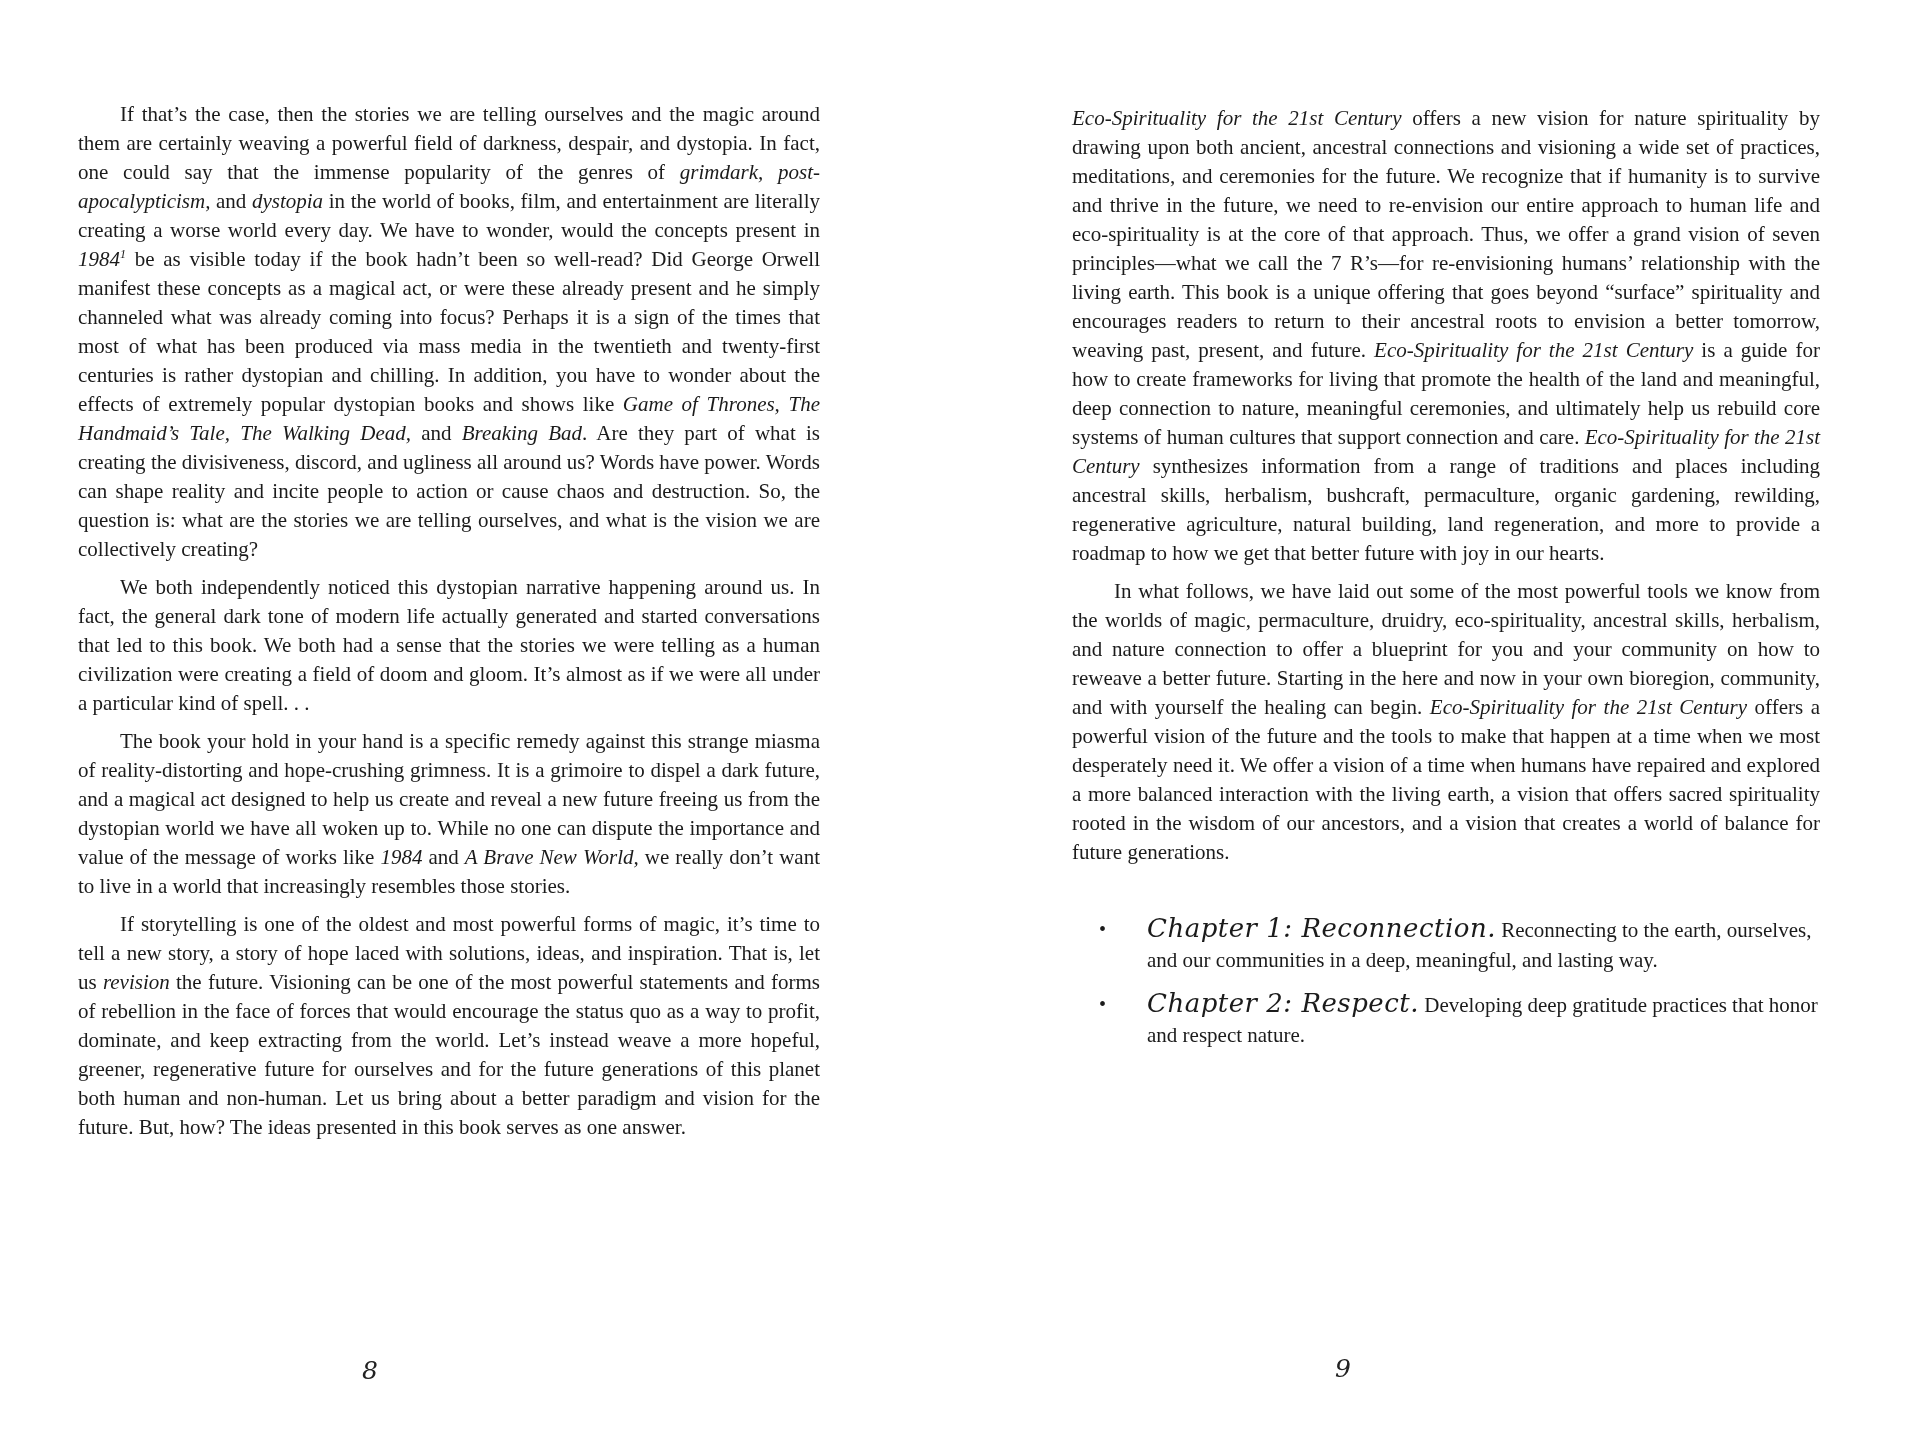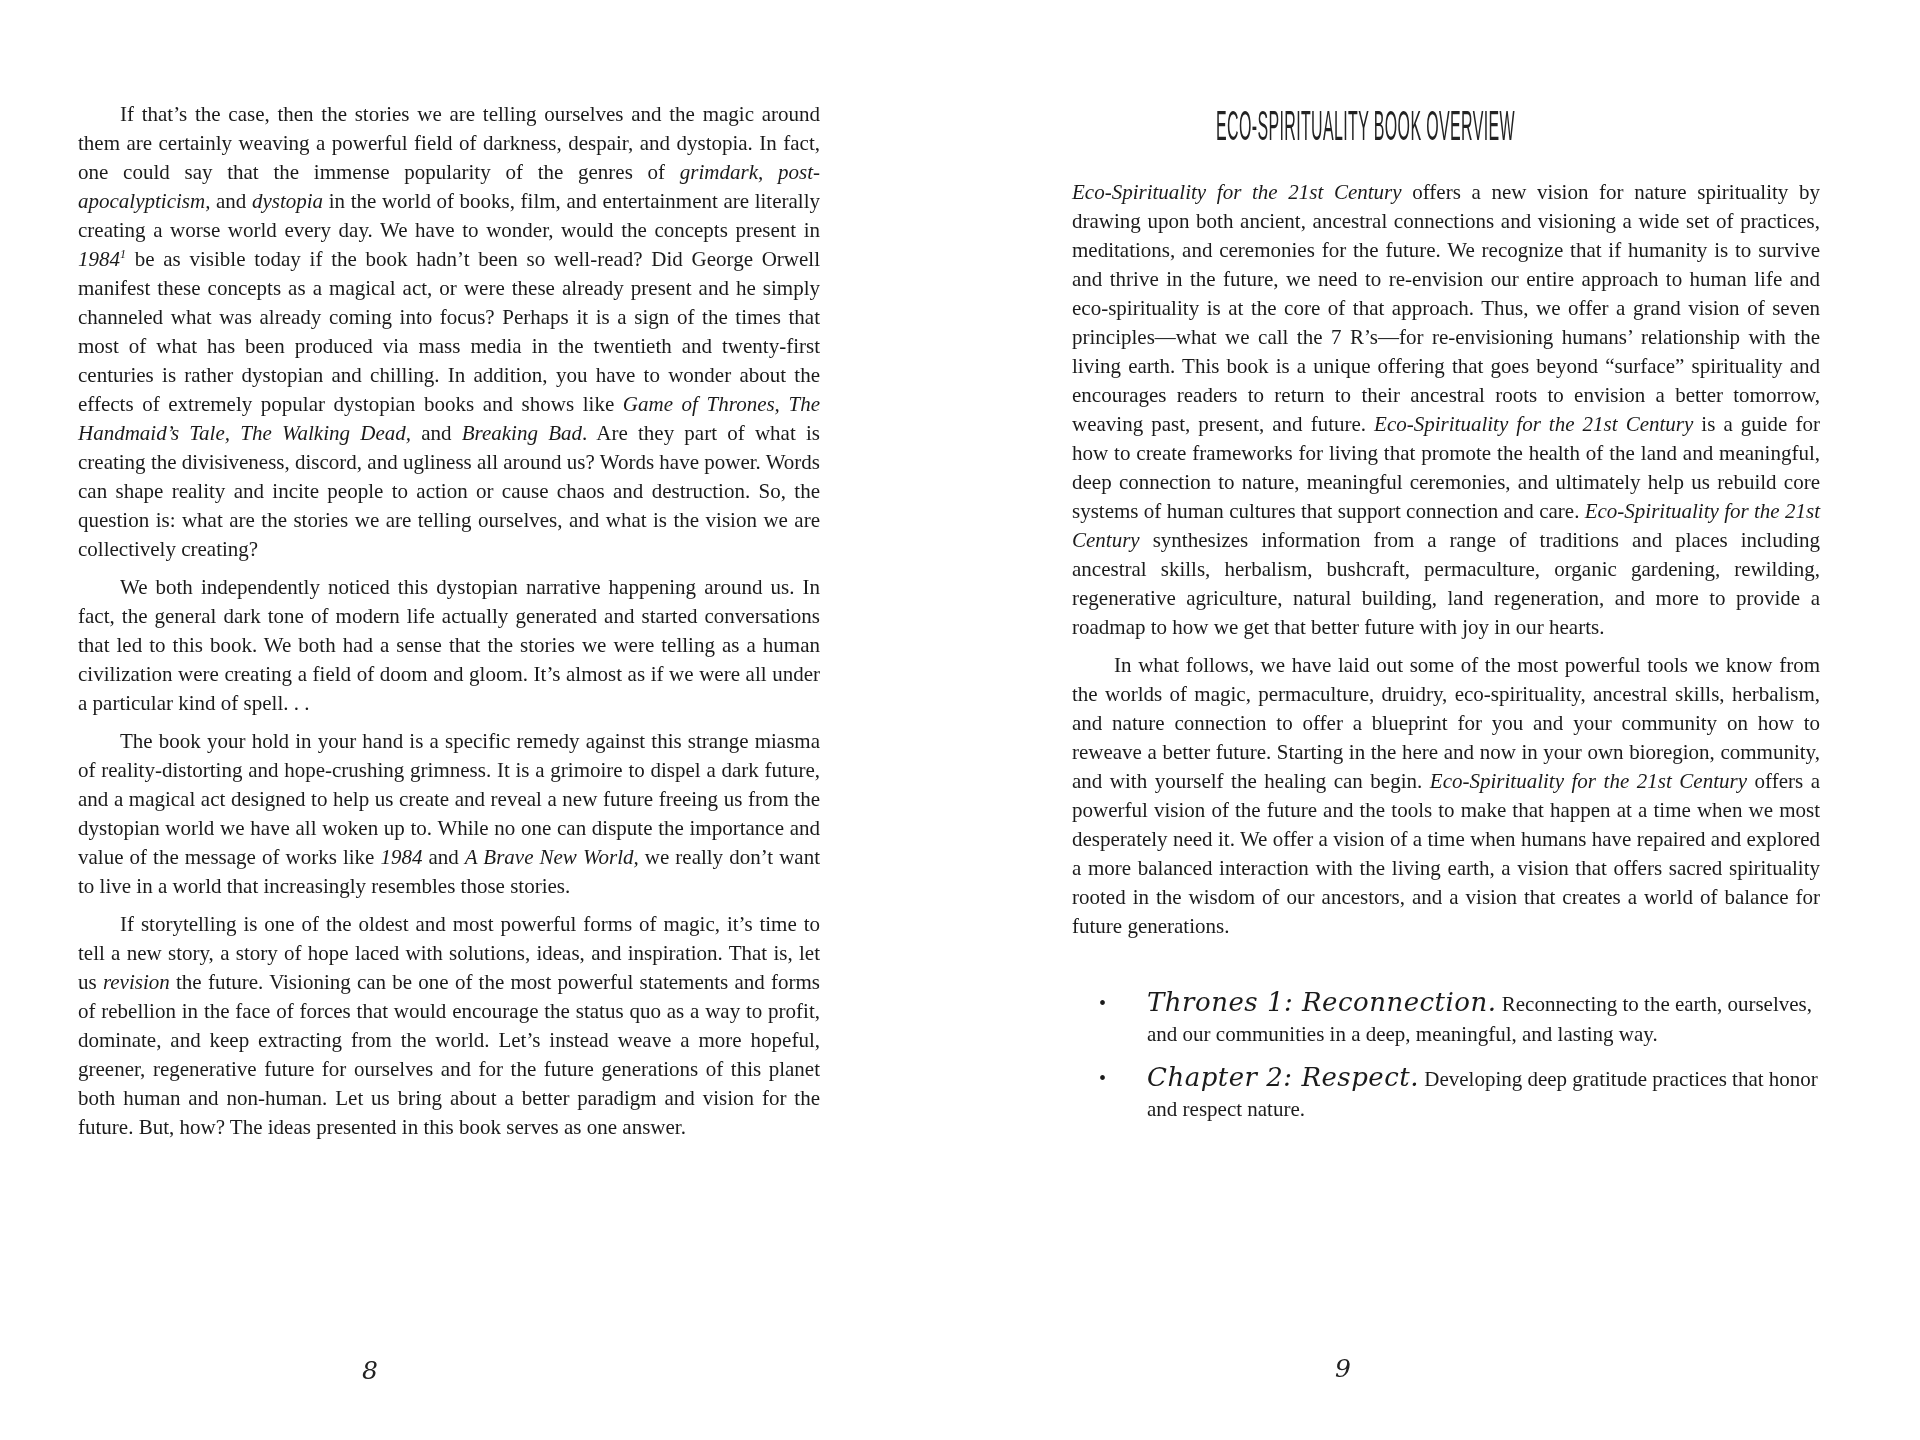--- a/index.html
+++ b/index.html
@@ -90,29 +90,26 @@
   <div class="col" id="left-col">
     <div>
         <p class="para indent"><span>If that’s the case, then the stories we are telling ourselves and the magic around them are certainly weaving a powerful field of darkness, despair, and dystopia. In fact, one could say that the immense popularity of the genres of </span><span style="font-style: italic;">grimdark, post-apocalypticism,</span><span> and </span><span style="font-style: italic;">dystopia</span><span> in the world of books, film, and entertainment are literally creating a worse world every day. We have to wonder, would the concepts present in </span><span style="font-style: italic;">1984</span><sup style="font-style: italic;">1</sup><span> be as visible today if the book hadn’t been so well-read? Did George Orwell manifest these concepts as a magical act, or were these already present and he simply channeled what was already coming into focus? Perhaps it is a sign of the times that most of what has been produced via mass media in the twentieth and twenty-first centuries is rather dystopian and chilling. In addition, you have to wonder about the effects of extremely popular dystopian books and shows like </span><span style="font-style: italic;">Game of Thrones, The Handmaid’s Tale, The Walking Dead,</span><span> and </span><span style="font-style: italic;">Breaking Bad</span><span>. Are they part of what is creating the divisiveness, discord, and ugliness all around us? Words have power. Words can shape reality and incite people to action or cause chaos and destruction. So, the question is: what are the stories we are telling ourselves, and what is the vision we are collectively creating?</span></p>
         <p class="para indent"><span>We both independently noticed this dystopian narrative happening around us. In fact, the general dark tone of modern life actually generated and started conversations that led to this book. We both had a sense that the stories we were telling as a human civilization were creating a field of doom and gloom. It’s almost as if we were all under a particular kind of spell. . .</span></p>
         <p class="para indent"><span>The book your hold in your hand is a specific remedy against this strange miasma of reality-distorting and hope-crushing grimness. It is a grimoire to dispel a dark future, and a magical act designed to help us create and reveal a new future freeing us from the dystopian world we have all woken up to. While no one can dispute the importance and value of the message of works like </span><span style="font-style: italic;">1984</span><span> and </span><span style="font-style: italic;">A Brave New World,</span><span> we really don’t want to live in a world that increasingly resembles those stories.</span></p>
         <p class="para indent"><span>If storytelling is one of the oldest and most powerful forms of magic, it’s time to tell a new story, a story of hope laced with solutions, ideas, and inspiration. That is, let us </span><span style="font-style: italic;">revision</span><span> the future. Visioning can be one of the most powerful statements and forms of rebellion in the face of forces that would encourage the status quo as a way to profit, dominate, and keep extracting from the world. Let’s instead weave a more hopeful, greener, regenerative future for ourselves and for the future generations of this planet both human and non-human. Let us bring about a better paradigm and vision for the future. But, how? The ideas presented in this book serves as one answer.</span></p>
       </div>
   </div>
 
   <div class="col" id="right-col">
-    <div class="title-wrap">
-      <span class="title-inner">ECO-SPIRITUALITY BOOK OVERVIEW</span>
-    </div>
     <div>
         <p class="para"><span style="font-style: italic;">Eco-Spirituality for the 21st Century</span><span> offers a new vision for nature spirituality by drawing upon both ancient, ancestral connections and visioning a wide set of practices, meditations, and ceremonies for the future. We recognize that if humanity is to survive and thrive in the future, we need to re-envision our entire approach to human life and eco-spirituality is at the core of that approach. Thus, we offer a grand vision of seven principles—what we call the 7 R’s—for re-envisioning humans’ relationship with the living earth. This book is a unique offering that goes beyond “surface” spirituality and encourages readers to return to their ancestral roots to envision a better tomorrow, weaving past, present, and future. </span><span style="font-style: italic;">Eco-Spirituality for the 21st Century</span><span> is a guide for how to create frameworks for living that promote the health of the land and meaningful, deep connection to nature, meaningful ceremonies, and ultimately help us rebuild core systems of human cultures that support connection and care. </span><span style="font-style: italic;">Eco-Spirituality for the 21st Century</span><span> synthesizes information from a range of traditions and places including ancestral skills, herbalism, bushcraft, permaculture, organic gardening, rewilding, regenerative agriculture, natural building, land regeneration, and more to provide a roadmap to how we get that better future with joy in our hearts.</span></p>
         <p class="para indent"><span>In what follows, we have laid out some of the most powerful tools we know from the worlds of magic, permaculture, druidry, eco-spirituality, ancestral skills, herbalism, and nature connection to offer a blueprint for you and your community on how to reweave a better future. Starting in the here and now in your own bioregion, community, and with yourself the healing can begin. </span><span style="font-style: italic;">Eco-Spirituality for the 21st Century</span><span> offers a powerful vision of the future and the tools to make that happen at a time when we most desperately need it. We offer a vision of a time when humans have repaired and explored a more balanced interaction with the living earth, a vision that offers sacred spirituality rooted in the wisdom of our ancestors, and a vision that creates a world of balance for future generations.</span></p>
       </div>
     <div class="bullets">
-        <div class="bullet"><span class="dot">•</span><span class="script">Thrones 1: Reconnection.</span><span> Reconnecting to the earth, ourselves, and our communities in a deep, meaningful, and lasting way.</span></div>
+        <div class="bullet"><span class="dot">•</span><span class="script">Chapter 1: Reconnection.</span><span> Reconnecting to the earth, ourselves, and our communities in a deep, meaningful, and lasting way.</span></div>
         <div class="bullet"><span class="dot">•</span><span class="script">Chapter 2: Respect.</span><span> Developing deep gratitude practices that honor and respect nature.</span></div>
       </div>
   </div>
 
   <div class="pagenum" id="pagenum-left">8</div>
   <div class="pagenum" id="pagenum-right">9</div>
 
 </div>
 
 </body></html>

